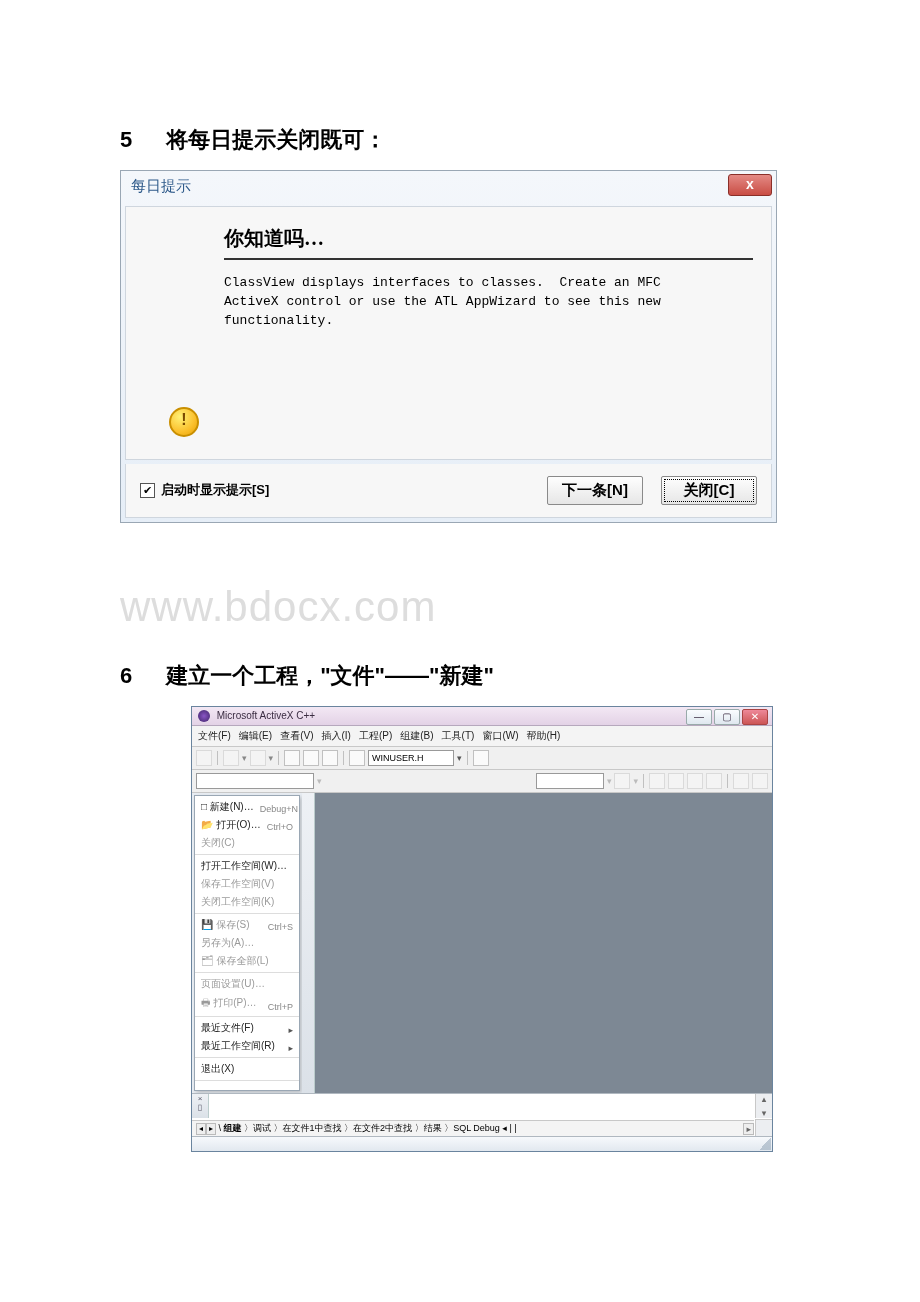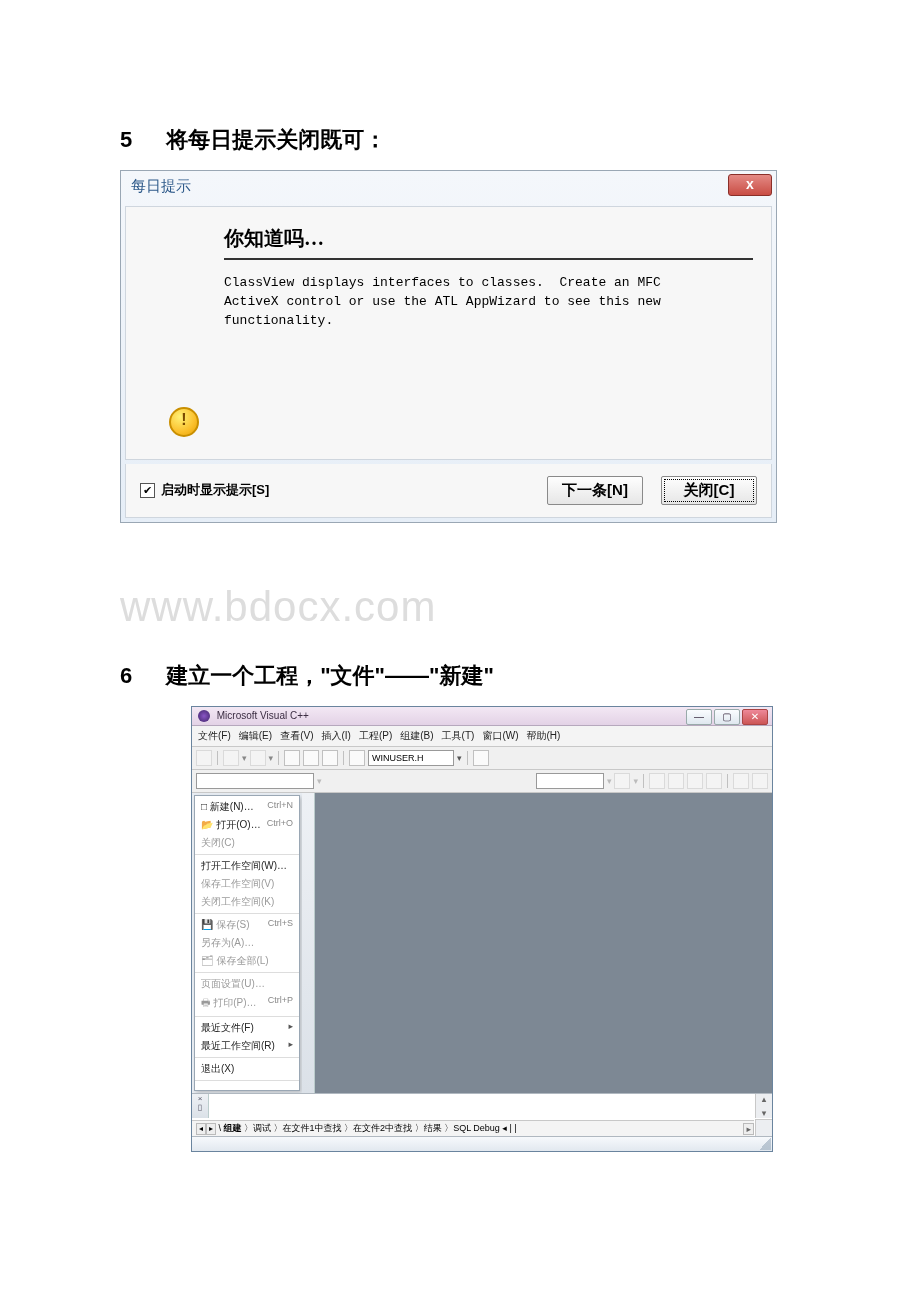--- a/index.html
+++ b/index.html
@@ -178,21 +178,21 @@
     width:104px;
     background:#fff;
     border:1px solid #9aa7b4;
     margin:2px;
     box-shadow: 2px 2px 4px rgba(0,0,0,.2);
     font-size:10px;
   }
   .vc-dropdown .grp{ border-bottom:1px solid #ddd; padding:2px 0;}
   .vc-dropdown .item{
     padding: 2px 6px; color:#222; white-space:nowrap;
-    display:flex; justify-content:space-between; gap:6px;
+    display:flex; justify-content:space-between; gap:6px;align-items:flex-end;
   }
   .vc-dropdown .item.dim{ color:#9a9a9a; }
   .vc-dropdown .sc{ color:#888; font-size:9px;}
   .vc-dropdown .arrow::after{content:"▸"; color:#555; font-size:9px;}
   .vc-side-rest{
     width:12px;
     background:linear-gradient(#eef1f5,#dbe1e8);
     border-right:1px solid #bcc;
   }
   .vc-client{
@@ -290,21 +290,21 @@
   <div class="watermark">www.bdocx.com</div>
 
   <div class="heading">
     <span class="num">6</span>
     <span>建立一个工程，"文件"——"新建"</span>
   </div>
 
   <div class="vc">
     <div class="vc-title">
       <span class="vc-title-icon"></span>
-      <span>Microsoft Visual C++</span>
+      <span>Microsoft ActiveX C++</span>
       <div class="vc-winbtns">
         <span>—</span>
         <span>▢</span>
         <span class="x">✕</span>
       </div>
     </div>
     <div class="vc-menu" id="vc-menu"><span>文件(F)</span><span>编辑(E)</span><span>查看(V)</span><span>插入(I)</span><span>工程(P)</span><span>组建(B)</span><span>工具(T)</span><span>窗口(W)</span><span>帮助(H)</span></div>
 
     <div class="vc-toolbar">
       <span class="ticon off"></span>
@@ -343,21 +343,21 @@
       <span class="ticon off"></span>
       <span class="ticon off"></span>
     </div>
 
     <div class="vc-body">
 
       <div class="vc-dropdown" id="file-menu">
           <div class="grp">
             <div class="item">
               <span>□ 新建(N)…</span>
-              <span class="sc">Ctrl+N</span>
+              <span class="sc">Debug+N</span>
             </div>
             <div class="item">
               <span>📂 打开(O)…</span>
               <span class="sc">Ctrl+O</span>
             </div>
             <div class="item dim">
               <span>关闭(C)</span>
             </div>
           </div>
           <div class="grp">

